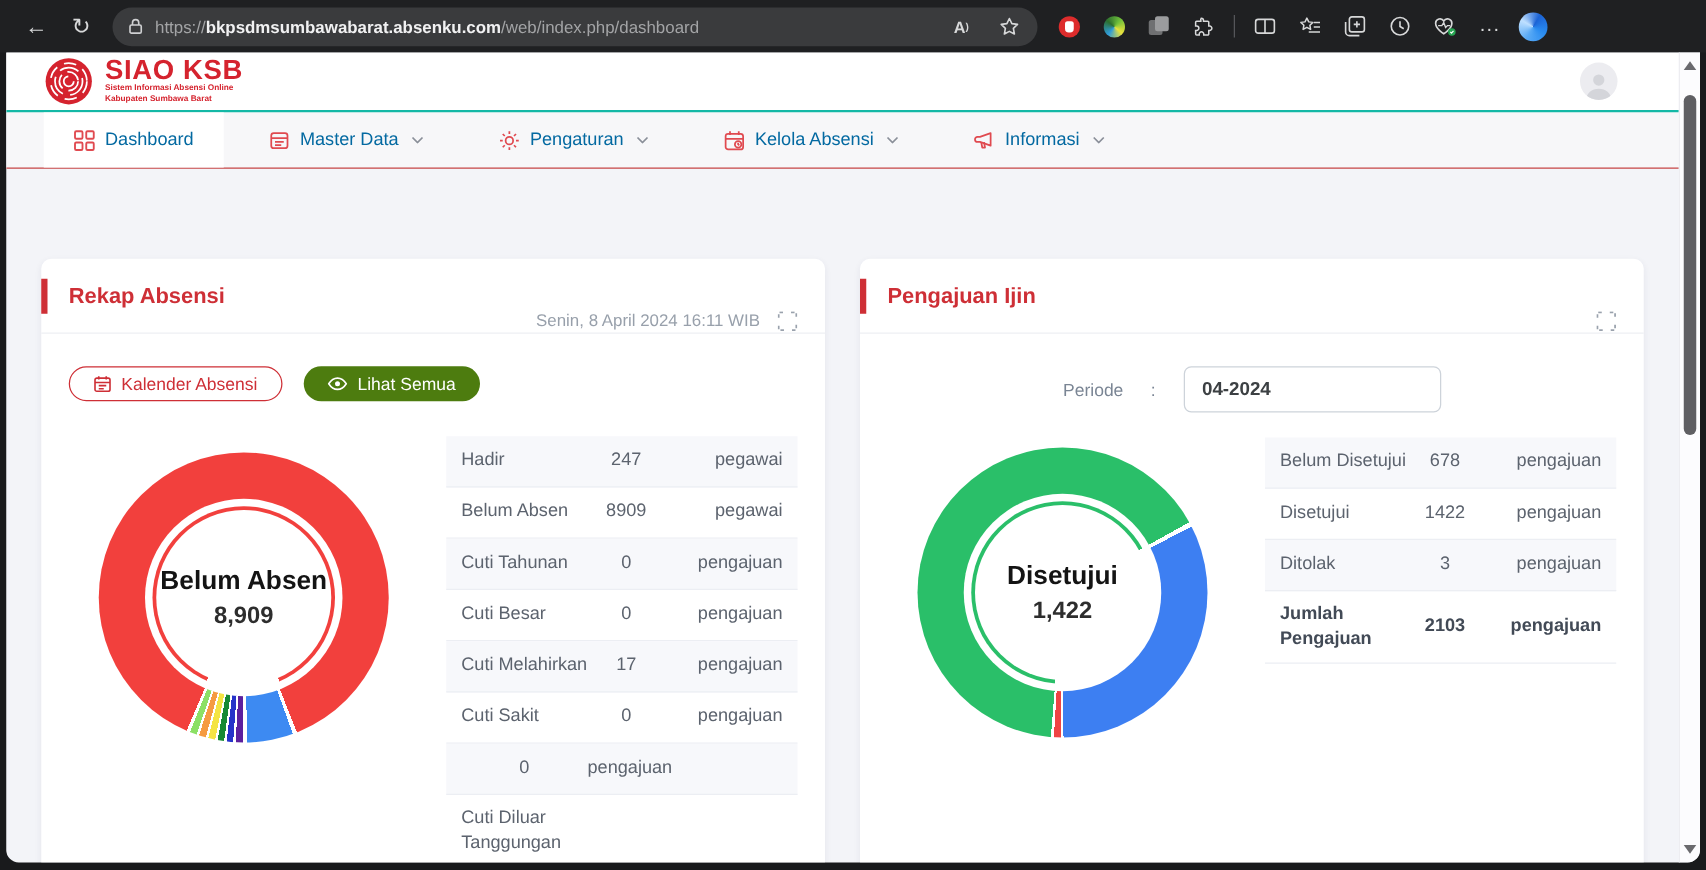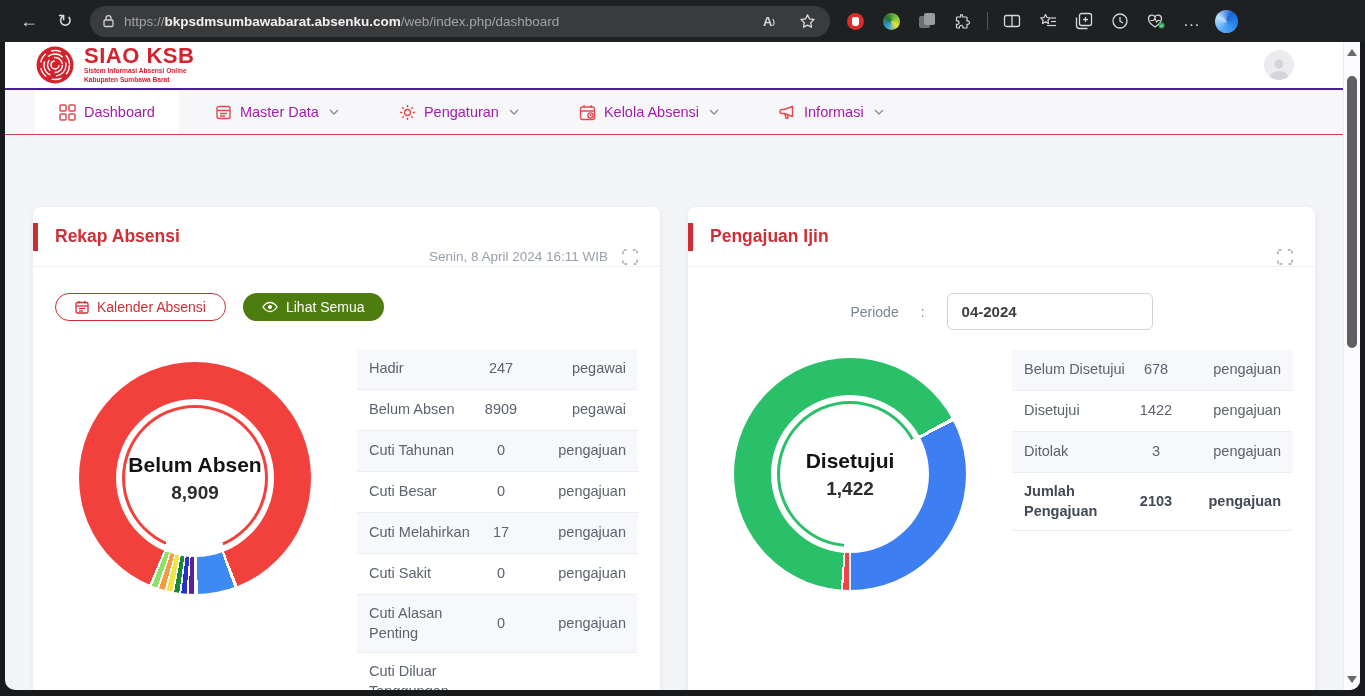--- a/index.html
+++ b/index.html
@@ -26,28 +26,28 @@
   .ext-pages i { position:absolute; width:11px; height:12px; background:#9b9c9e; border-radius:2px; }
   .ext-pages i:first-child { left:0; top:3px; background:#6f7072; }
   .ext-pages i:last-child { right:0; top:0; }
   .tb-divider { width:1px; height:18px; background:#55565a; margin:0 5px; flex:0 0 auto; }
   .dots { letter-spacing:1px; font-size:16px; }
   .copilot { width:23px; height:23px; border-radius:50%; background:conic-gradient(from 210deg,#59aaf5,#bfe0ff,#1b63d6,#2a8cf0,#59aaf5); flex:0 0 auto; margin-left:4px; }
 
   
   .page-frame { position:absolute; top:42px; left:5px; right:5px; bottom:6px; background:#f3f4f8; border-radius:0 0 10px 10px; overflow:hidden; }
 
-  .site-header { height:48px; background:#fff; border-bottom:2px solid #4c1d95; display:flex; align-items:center; padding:0 30px; position:relative; z-index:2; }
+  .site-header { height:48px; background:#fff; border-bottom:2px solid #14b8a6; display:flex; align-items:center; padding:0 30px; position:relative; z-index:2; }
   .brand { display:flex; align-items:center; gap:9px; }
   .brand-text .brand-name { color:#d5232e; font-weight:bold; font-size:22px; letter-spacing:.5px; line-height:1; }
   .brand-text .brand-tag { color:#d5232e; font-size:6.6px; font-weight:bold; line-height:1.3; }
   .avatar { margin-left:auto; margin-right:36px; width:30px; height:30px; border-radius:50%; background:#ececf0; display:flex; align-items:flex-end; justify-content:center; overflow:hidden; }
 
   .navbar { height:45px; background:#f7f7f9; border-bottom:1px solid #c64545; display:flex; align-items:stretch; padding:0 17px 0 30px; position:relative; z-index:2; }
-  .nav-item { display:flex; align-items:center; gap:8px; padding:0 24px; margin-right:12px; font-size:14.5px; color:#a21caf; cursor:pointer; }
+  .nav-item { display:flex; align-items:center; gap:8px; padding:0 24px; margin-right:12px; font-size:14.5px; color:#0369a1; cursor:pointer; }
   .nav-item.active { background:#fff; }
   .chev { display:flex; margin-left:2px; }
 
   .content { position:absolute; top:95px; left:0; right:17px; bottom:0; padding:70px 28px 0; display:flex; gap:28px; overflow:hidden; }
 
   .card { flex:1; background:#fff; border-radius:8px; box-shadow:0 2px 6px rgba(40,40,80,.07); height:600px; position:relative; }
   .card-header { height:60px; display:flex; align-items:center; padding:0 22px; border-bottom:1px solid #eef0f4; position:relative; }
   .accent-bar { position:absolute; left:0; top:16px; width:5px; height:28px; background:#ce2f36; }
   .card-title { font-size:17.5px; font-weight:bold; color:#ce2f36; }
   .header-right { margin-left:auto; display:flex; align-items:center; gap:14px;margin-top:40px; }
@@ -361,21 +361,20 @@
                     <div class="tcell label">Cuti Melahirkan</div>
                     <div class="tcell value">17</div>
                     <div class="tcell unit">pengajuan</div>
                   </div>
                   <div class="trow">
                     <div class="tcell label">Cuti Sakit</div>
                     <div class="tcell value">0</div>
                     <div class="tcell unit">pengajuan</div>
                   </div>
                   <div class="trow stripe">
-                    <div class="tcell label">Cuti Alasan Penting</div>
                     <div class="tcell value">0</div>
                     <div class="tcell unit">pengajuan</div>
                   </div>
                   <div class="trow">
                     <div class="tcell label">Cuti Diluar Tanggungan</div>
                     <div class="tcell value"></div>
                     <div class="tcell unit"></div>
                   </div>
                 </div>
             </div>

